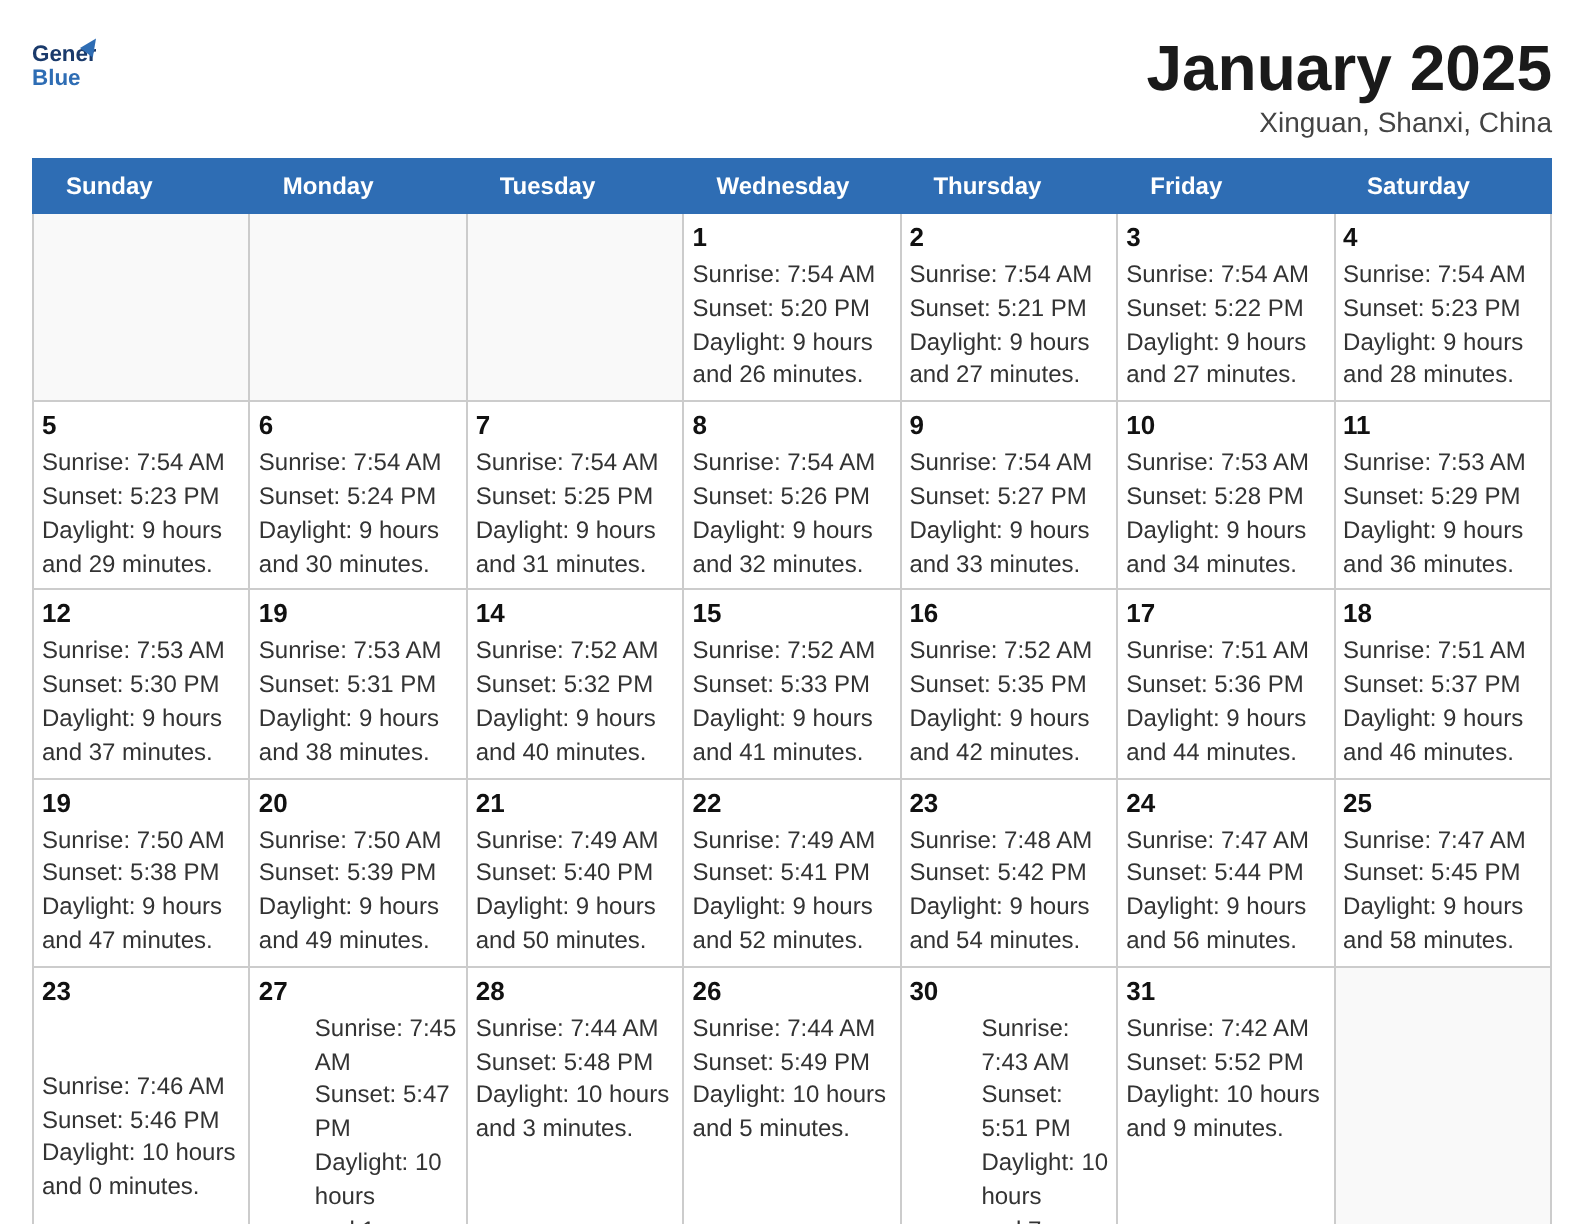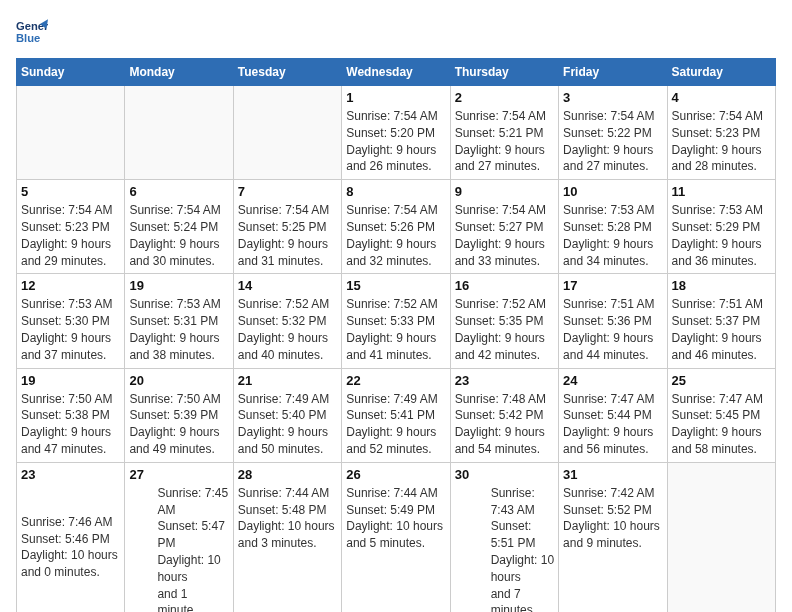--- a/index.html
+++ b/index.html
@@ -38,21 +38,21 @@
       color: #444;
     }
     .calendar {
       width: 100%;
       border-collapse: collapse;
       font-size: 11px;
     }
     .calendar th {
       background-color: #2e6db4;
       color: #fff;
-      padding: 6px 4px;
+      padding: 6px 16px;
       text-align: left;
       font-size: 12px;
       font-weight: bold;
       border: 1px solid #2e6db4;
     }
     .calendar td {
       border: 1px solid #ccc;
       vertical-align: top;
       padding: 4px;
       width: calc(100% / 7);
@@ -82,20 +82,22 @@
 
 <div class="header">
   <div class="logo">
     <svg class="logo-icon" viewBox="0 0 40 40">
       <text x="0" y="18" font-size="14" font-weight="bold" fill="#1a3a6b">General</text>
       <text x="0" y="33" font-size="14" font-weight="bold" fill="#2e6db4">Blue</text>
       <polygon points="30,10 40,4 38,16" fill="#2e6db4"></polygon>
     </svg>
   </div>
   <div class="title-block">
+    <div class="month-title">January 2025</div>
+    <div class="location">Xinguan, Shanxi, China</div>
   </div>
 </div>
 
 <table class="calendar">
   <thead>
     <tr>
     <th>Sunday</th>
         <th>Monday</th>
         <th>Tuesday</th>
         <th>Wednesday</th>

